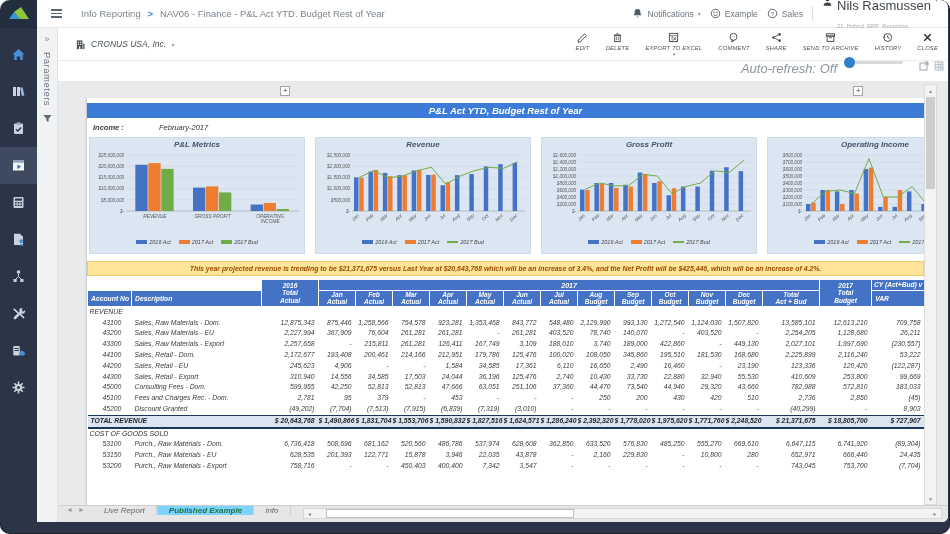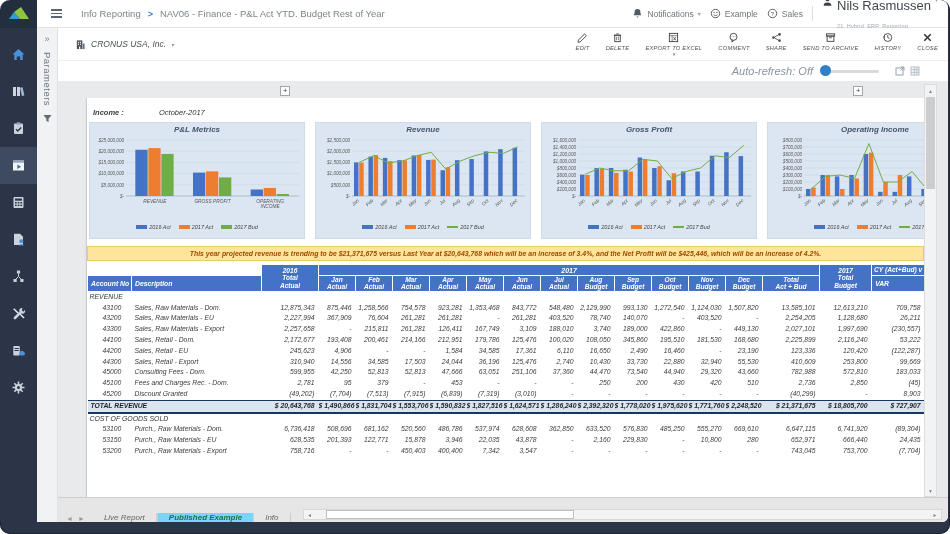--- a/index.html
+++ b/index.html
@@ -35,21 +35,21 @@
   
   .toolbar{height:33px;display:flex;align-items:center;padding:0 10px 0 17px;border-bottom:1px solid #eceeef;}
   .company{display:flex;align-items:center;gap:5px;font-size:8.5px;color:#4a5258;cursor:pointer;}
   .tool-right{margin-left:auto;display:flex;align-items:flex-start;gap:16px;}
   .tbtn{display:flex;flex-direction:column;align-items:center;gap:2px;cursor:pointer;position:relative;}
   .tbtn svg{width:11px;height:11px;}
   .tb-label{font-size:5.8px;color:#555;letter-spacing:.2px;white-space:nowrap;}
   .tb-caret{font-size:5px;color:#777;line-height:3px;}
   
   .rp-row{height:26px;display:flex;align-items:center;gap:6px;padding-left:17px;font-size:9.5px;color:#57606a;cursor:pointer;}
-  .ar-row{height:20px;display:flex;align-items:center;justify-content:flex-end;gap:6px;padding-right:28px;font-size:11px;color:#8b939c;}
+  .ar-row{height:20px;display:flex;justify-content:flex-end;gap:6px;padding-right:4px;font-size:13px;color:#8b939c;}
   .slider{position:relative;width:58px;height:3px;background:#d6dadd;border-radius:2px;margin:0 2px;cursor:pointer;}
   .slider .knob{position:absolute;left:-1px;top:-4.5px;width:11px;height:11px;border-radius:50%;background:#2f80c8;}
   .ar-icons{display:flex;gap:5px;margin-left:8px;}
   
   .viewport{position:relative;flex:1;background:#e9eaeb;overflow:hidden;display:flex;padding:3px 0 0 17px;}
   .sheet{width:849px;flex:0 0 849px;display:flex;flex-direction:column;overflow:hidden;}
   .outline-strip{position:relative;height:14px;background:#e9eaeb;flex:0 0 14px;}
   .plusbox{position:absolute;top:2px;width:10px;height:10px;background:#fff;border:1px solid #a5a5a5;font-size:8px;line-height:8px;text-align:center;color:#444;cursor:pointer;}
   .sheet-row{display:flex;flex:1;min-height:0;}
   .gutter{width:12px;flex:0 0 12px;background:#e9eaeb;border-right:1px solid #d7d8d9;}
@@ -82,21 +82,21 @@
   td.acct{color:#949aa0;padding-left:15px;}
   td.desc{padding-left:3px;color:#333;}
   tr.sec td{font-size:6.9px;color:#333;padding-left:2px;border-top:0.5px solid #e8e8e8;}
   tr.total td{background:#dbe5f1;font-weight:bold;border-top:1px solid #17375d;border-bottom:2px solid #17375d;color:#1f1f1f;}
   
   .vscroll{width:13px;flex:0 0 13px;margin-left:0;background:#f3f3f3;border:1px solid #dddddd;display:flex;flex-direction:column;align-items:center;}
   .sbtn{width:11px;height:11px;display:flex;align-items:center;justify-content:center;color:#8a8a8a;font-size:5px;cursor:pointer;}
   .vthumb{width:9px;height:92px;background:#cdcdcd;border-radius:1px;margin-top:1px;cursor:pointer;}
   .vspacer{flex:1;}
   
-  .bottombar{height:25px;background:#e6e6e6;border-top:1px solid #cfcfcf;display:flex;align-items:flex-end;font-size:8px;color:#666;}
+  .bottombar{height:17px;background:#e6e6e6;border-top:1px solid #cfcfcf;display:flex;align-items:flex-start;font-size:8px;color:#666;}
   .navarrows{display:flex;align-items:center;gap:5px;padding:0 8px;color:#9a9a9a;font-size:7px;}
   .tab{display:flex;align-items:center;padding:0 11px;border-right:1px solid #cfcfcf;cursor:pointer;white-space:nowrap;}
   .tab.active{background:#7dd3fc;color:#1e7145;font-weight:bold;border-right:1px solid #cfcfcf;border-left:1px solid #cfcfcf;}
   .hscroll{flex:1;display:flex;align-items:center;margin:2px 6px 2px 12px;background:#f3f3f3;border:1px solid #d8d8d8;}
   .hthumb{height:9px;background:#fff;border:1px solid #c0c0c0;width:248px;margin-left:10px;cursor:pointer;}
   .harrow{width:12px;display:flex;align-items:center;justify-content:center;color:#8a8a8a;font-size:5px;cursor:pointer;}
   .hspacer{flex:1;}
 </style>
 </head>
 <body>
@@ -378,23 +378,24 @@
 
       <div class="viewport">
         <div class="sheet">
           <div class="outline-strip">
             <div class="plusbox" style="left:205px">+</div>
             <div class="plusbox" style="left:778px">+</div>
           </div>
           <div class="sheet-row">
             <div class="gutter"></div>
             <div class="sheet-body">
+              <div class="title-bar">P&amp;L Act YTD, Budget Rest of Year</div>
               <div class="period-row">
                 <span class="period-label">Income :</span>
-                <span>October-2017</span>
+                <span>February-2017</span>
               </div>
               <div class="charts" id="charts">
                     <div class="chart-panel">
                       <div class="chart-title">P&amp;L Metrics</div>
                       <svg viewBox="0 0 212 86" class="plot">
                         <line x1="35" y1="4" x2="208" y2="4" stroke="#c3d2e4" stroke-width="0.5"></line>
                         <text x="33" y="5.7" text-anchor="end" font-size="4.6" fill="#595959">$25,000,000</text>
                         <line x1="35" y1="15.2" x2="208" y2="15.2" stroke="#c3d2e4" stroke-width="0.5"></line>
                         <text x="33" y="16.9" text-anchor="end" font-size="4.6" fill="#595959">$20,000,000</text>
                         <line x1="35" y1="26.4" x2="208" y2="26.4" stroke="#c3d2e4" stroke-width="0.5"></line>

